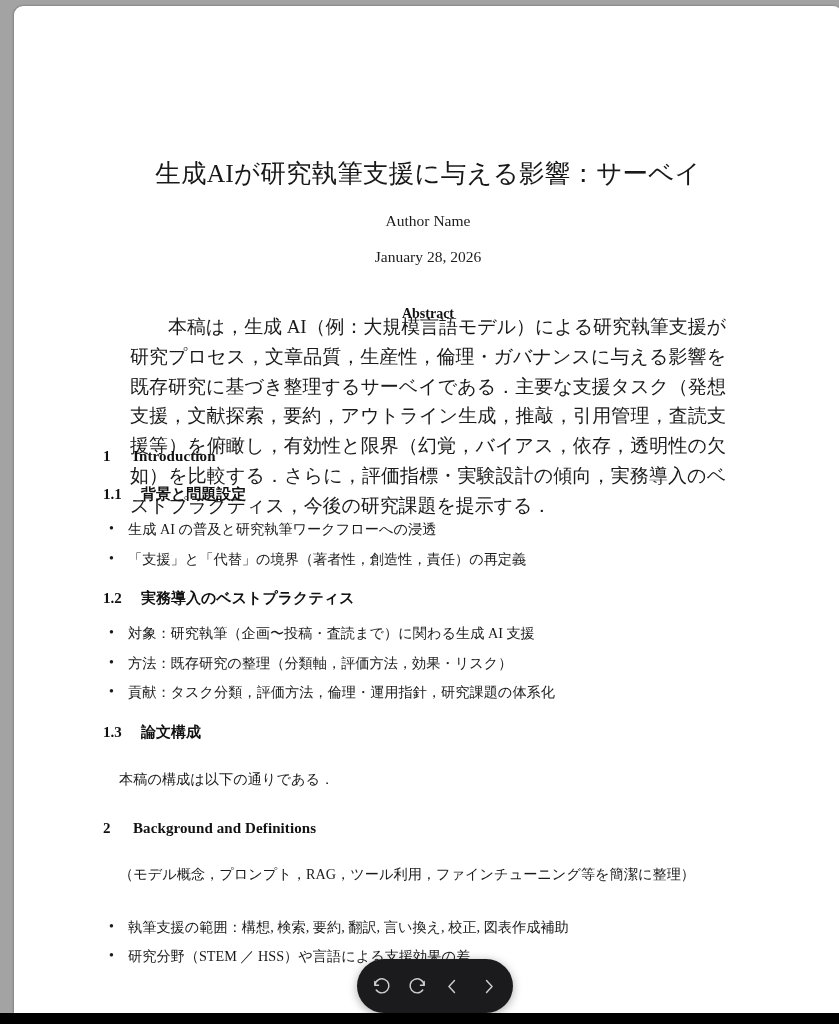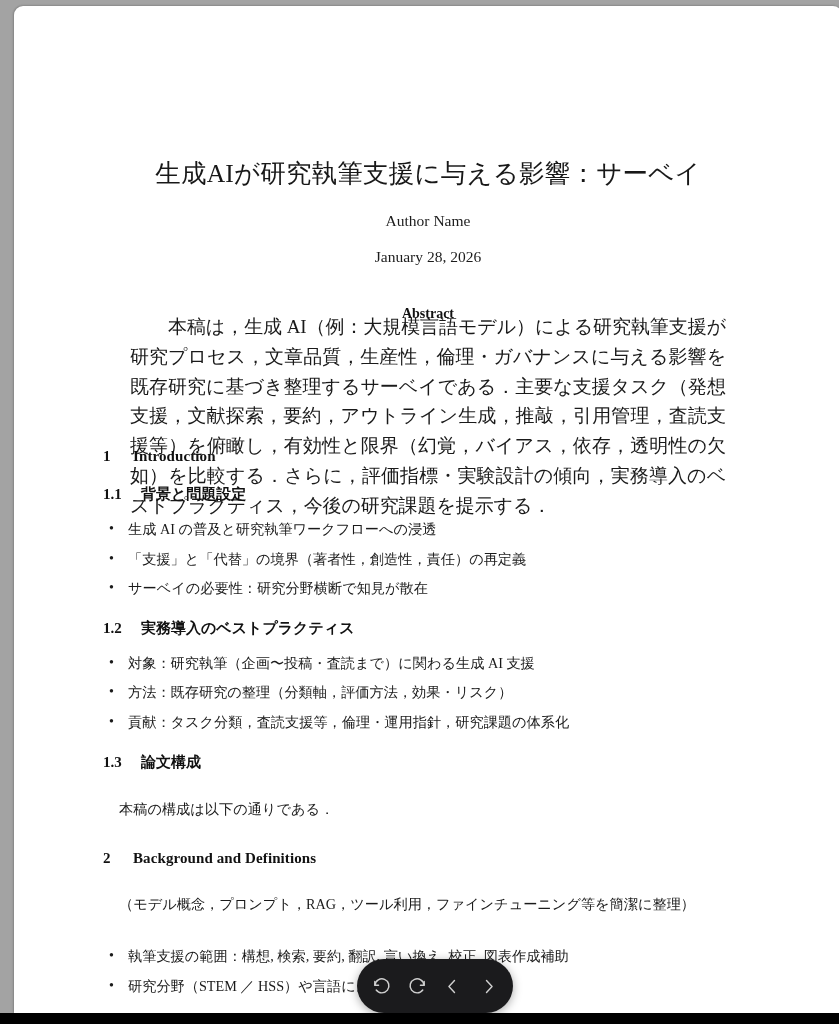--- a/index.html
+++ b/index.html
@@ -224,30 +224,29 @@
         <h1 class="sec">
           <span class="num">1</span><span>Introduction</span>
         </h1>
 
         <h2 class="subsec">
           <span class="num">1.1</span><span>背景と問題設定</span>
         </h2>
         <ul class="bullets">
           <li>生成 AI の普及と研究執筆ワークフローへの浸透</li>
           <li>「支援」と「代替」の境界（著者性，創造性，責任）の再定義</li>
-          <li>サーベイの必要性：研究分野横断で知見が散在</li>
         </ul>
 
         <h2 class="subsec">
           <span class="num">1.2</span><span>実務導入のベストプラクティス</span>
         </h2>
         <ul class="bullets">
           <li>対象：研究執筆（企画〜投稿・査読まで）に関わる生成 AI 支援</li>
           <li>方法：既存研究の整理（分類軸，評価方法，効果・リスク）</li>
-          <li>貢献：タスク分類，査読支援等，倫理・運用指針，研究課題の体系化</li>
+          <li>貢献：タスク分類，評価方法，倫理・運用指針，研究課題の体系化</li>
         </ul>
 
         <h2 class="subsec">
           <span class="num">1.3</span><span>論文構成</span>
         </h2>
         <p class="para">本稿の構成は以下の通りである．</p>
 
         <h1 class="sec">
           <span class="num">2</span><span>Background and Definitions</span>
         </h1>

